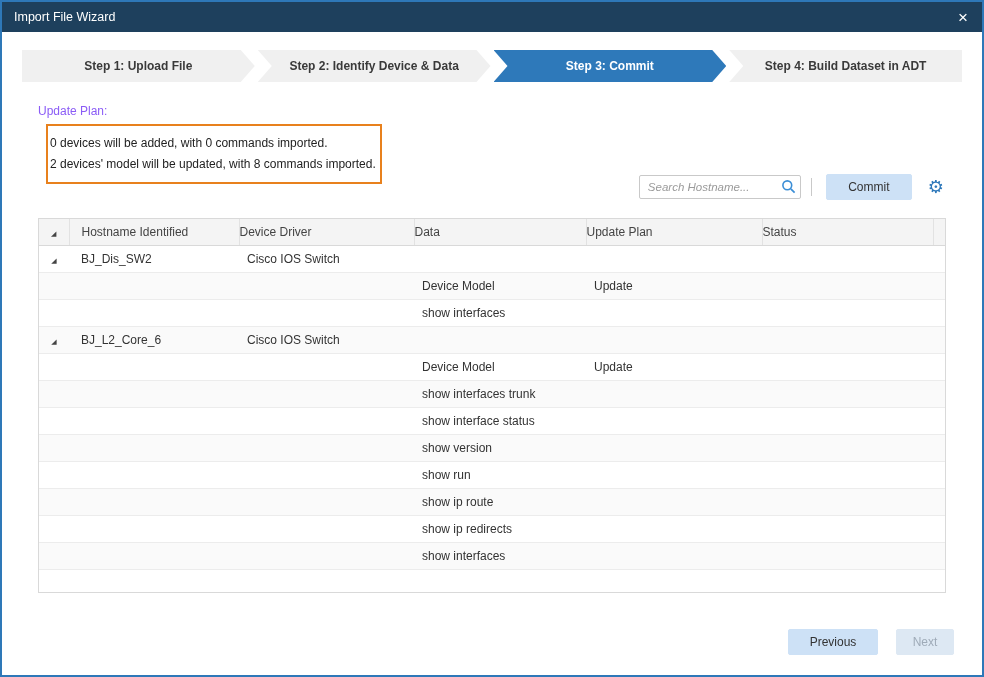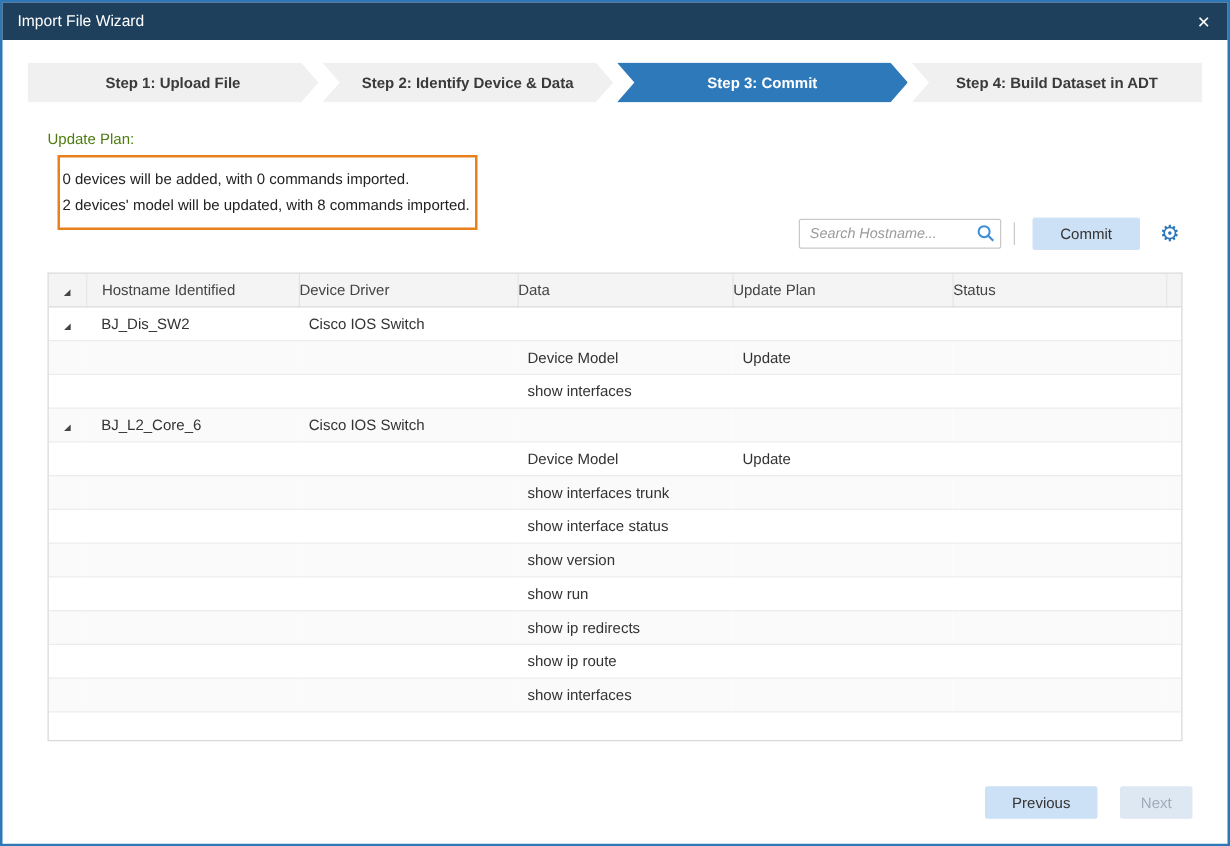--- a/index.html
+++ b/index.html
@@ -30,21 +30,21 @@
     flex:1; display:flex; align-items:center; justify-content:center;
     background:#f0f0f0; color:#3a3a3a;
     font-size:12px; font-weight:600; cursor:pointer;
   }
   .step.first { clip-path:polygon(0 0, calc(100% - 14px) 0, 100% 50%, calc(100% - 14px) 100%, 0 100%); }
   .step.mid   { clip-path:polygon(0 0, calc(100% - 14px) 0, 100% 50%, calc(100% - 14px) 100%, 0 100%, 14px 50%); }
   .step.last  { clip-path:polygon(0 0, 100% 0, 100% 100%, 0 100%, 14px 50%); }
   .step.active { background:#2e79ba; color:#fff; }
 
   
-  .update-plan-label { margin:22px 8px 6px 36px; font-size:12px; color:#4d7c0f; }
+  .update-plan-label { margin:22px 8px 6px 36px; font-size:12px; color:#8b5cf6; }
   .update-plan-box {
     margin-left:44px; width:336px;
     border:2px solid #e8811d;
     padding:7px 2px;
     font-size:12px; color:#222; line-height:21px;
     background:#fff;
   }
 
   
   .toolbar {
@@ -263,30 +263,30 @@
             <td></td>
             <td>show run</td>
             <td></td>
             <td></td>
             <td></td>
           </tr>
           <tr>
             <td class="col-expand"></td>
             <td class="col-host"></td>
             <td></td>
+            <td>show ip route</td>
+            <td></td>
+            <td></td>
+            <td></td>
+          </tr>
+          <tr>
+            <td class="col-expand"></td>
+            <td class="col-host"></td>
+            <td></td>
             <td>show ip redirects</td>
-            <td></td>
-            <td></td>
-            <td></td>
-          </tr>
-          <tr>
-            <td class="col-expand"></td>
-            <td class="col-host"></td>
-            <td></td>
-            <td>show ip route</td>
             <td></td>
             <td></td>
             <td></td>
           </tr>
           <tr>
             <td class="col-expand"></td>
             <td class="col-host"></td>
             <td></td>
             <td>show interfaces</td>
             <td></td>

